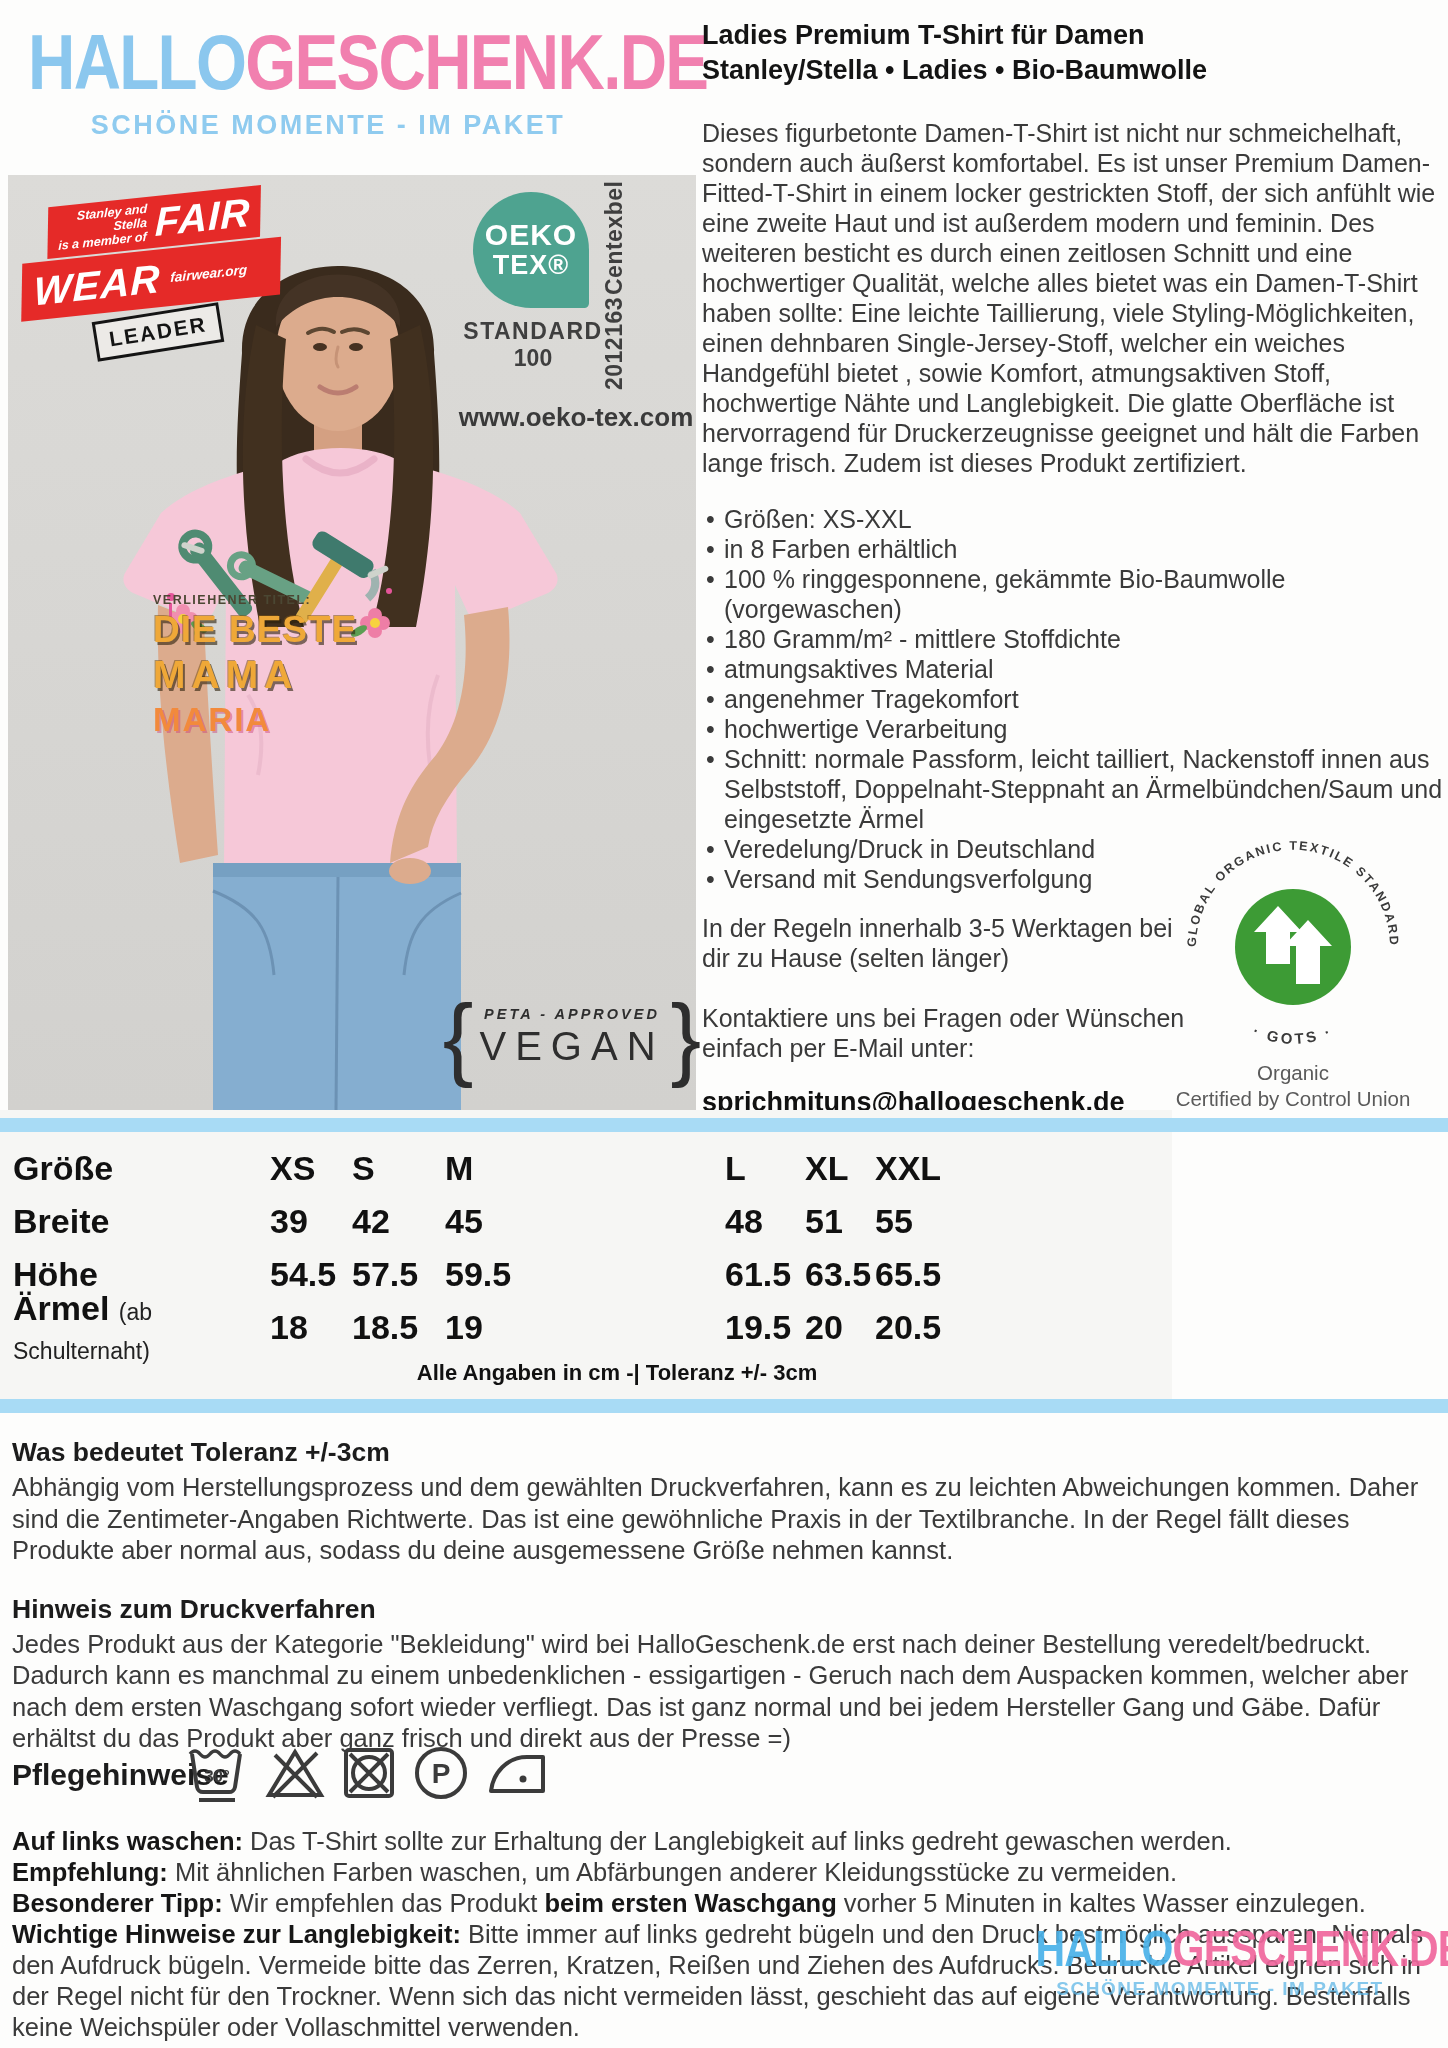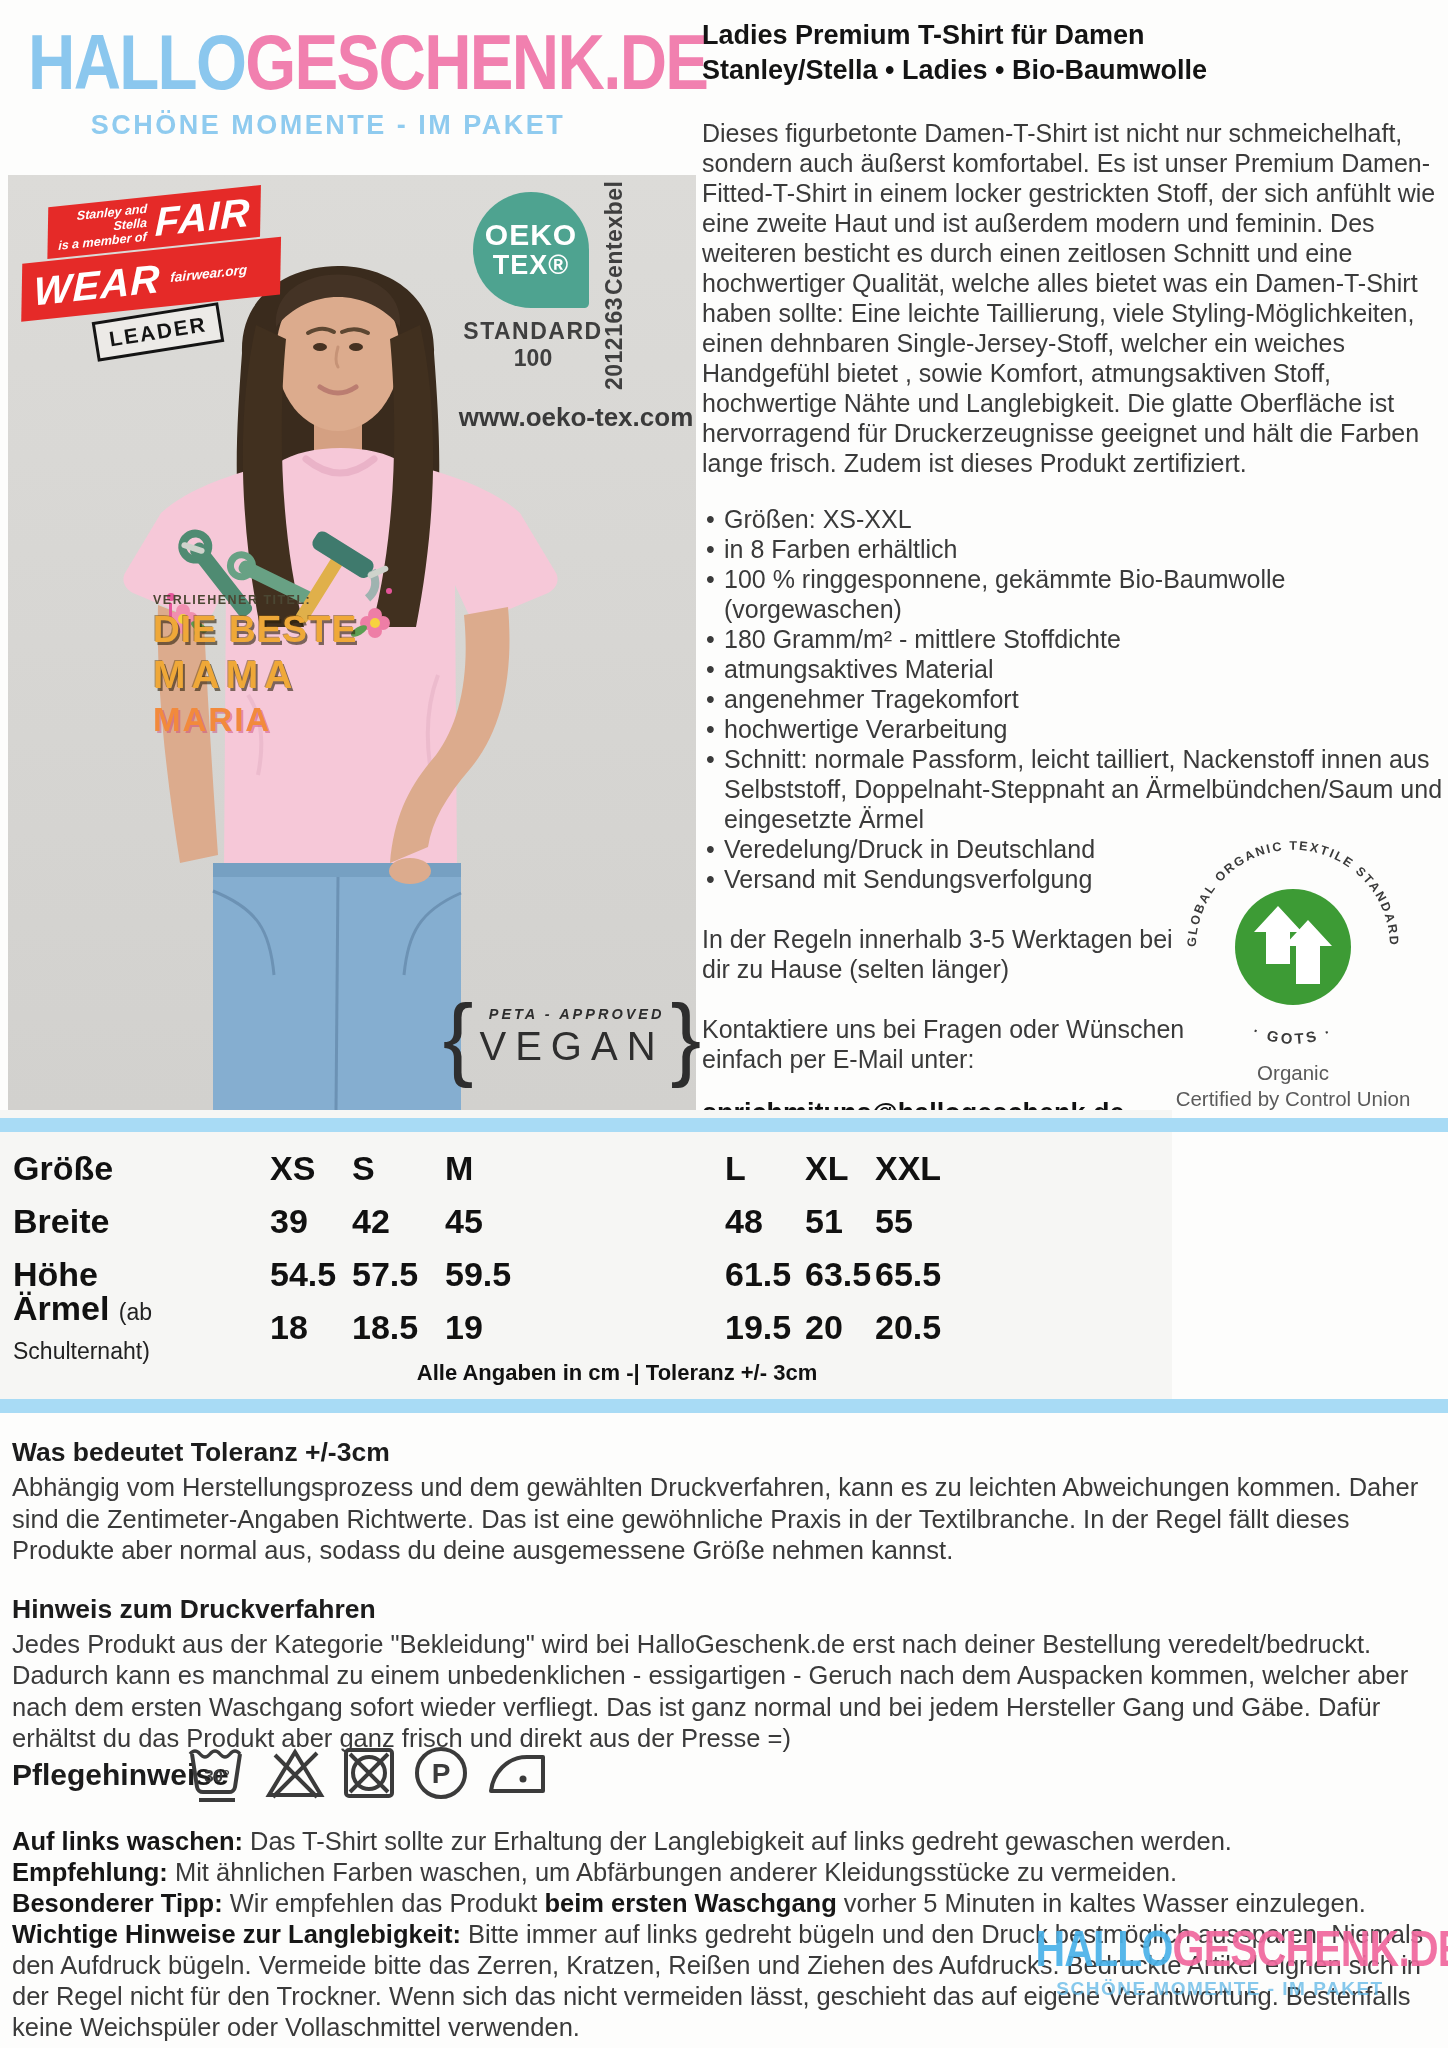--- a/index.html
+++ b/index.html
@@ -41,40 +41,40 @@
   .oeko-b2 { font-size:27px; letter-spacing:1px; }
   .oeko-std { position:absolute; left:0; top:128px; width:140px; text-align:center; color:#3f3f3f; font-weight:800; }
   .oeko-std .s1 { font-size:23px; letter-spacing:1.5px; }
   .oeko-std .s2 { font-size:23px; }
   .oeko-vert { position:absolute; left:138px; top:20px; height:180px; display:flex; gap:2px;
                writing-mode:vertical-rl; transform:rotate(180deg); color:#3f3f3f; font-weight:800; font-size:23px; letter-spacing:.5px; }
   .oeko-url { position:absolute; left:-12px; top:212px; width:250px; text-align:center; font-size:26px; font-weight:800; color:#3a3a3a; }
   
   .vegan { position:absolute; left:438px; top:806px; width:252px; height:112px; display:flex; align-items:center; justify-content:center; color:#2e2e2e; }
   .vg-brace { font-size:92px; font-weight:400; line-height:100px; }
-  .vg-mid { display:flex; flex-direction:column; align-items:flex-end; margin:0 6px; }
+  .vg-mid { display:flex; flex-direction:column; align-items:center; margin:0 6px; }
   .vg-small { font-size:14.5px; font-weight:700; font-style:italic; letter-spacing:3px; }
   .vg-big { font-size:40px; font-weight:400; letter-spacing:9px; margin-top:2px; }
   
   .print { position:absolute; left:145px; top:352px; width:256px; height:230px; }
   .pr-small { position:absolute; top:66px; width:100%; font-size:12.5px; font-weight:800; letter-spacing:1.5px; color:#4b4733; }
   .pr1,.pr2 { position:absolute; width:100%; font-weight:800; color:#efa838;
               text-shadow:2px 3px 0 rgba(44,32,10,.6), -1px -1px 0 rgba(122,82,20,.55); }
   .pr1 { top:82px; font-size:37px; letter-spacing:1px; }
   .pr2 { top:126px; font-size:39px; letter-spacing:6px; }
   .pr3 { position:absolute; top:174px; width:100%; font-size:33px; font-weight:800; color:#f28a3c; letter-spacing:2px;
          text-shadow:2px 2px 0 rgba(201,63,122,.45); }
   
   .col { position:absolute; left:702px; top:18px; width:745px; font-size:25px; line-height:30px; color:#3a3a3a; }
   .p-title { font-size:27px; line-height:35px; font-weight:700; color:#141414; }
   .desc { margin-top:30px; }
   .bullets { margin-top:26px; }
   .bullet { position:relative; padding-left:22px; }
   .bullet::before { content:"•"; position:absolute; left:4px; }
-  .delivery { margin-top:30px; width:480px; }
+  .delivery { margin-top:19px; width:480px; }
   .contact { margin-top:30px; width:560px; }
   .email { margin-top:24px; font-size:27px; font-weight:700; color:#111; }
   
   .gots { position:absolute; left:1168px; top:832px; width:250px; text-align:center; }
   .gots-caption { margin-top:-6px; font-size:20.5px; line-height:26px; color:#5a5a5a; }
   
   .size-strip { position:absolute; left:0; top:1110px; width:1172px; height:303px; background:#f6f6f4; }
   .blue-bar { position:absolute; left:0; width:1448px; height:14px; background:var(--bar_blue,#A8DBF5); }
   .bar-top { top:8px; } .bar-bot { top:289px; }
   .size-grid { position:absolute; left:13px; top:32px; display:grid;

